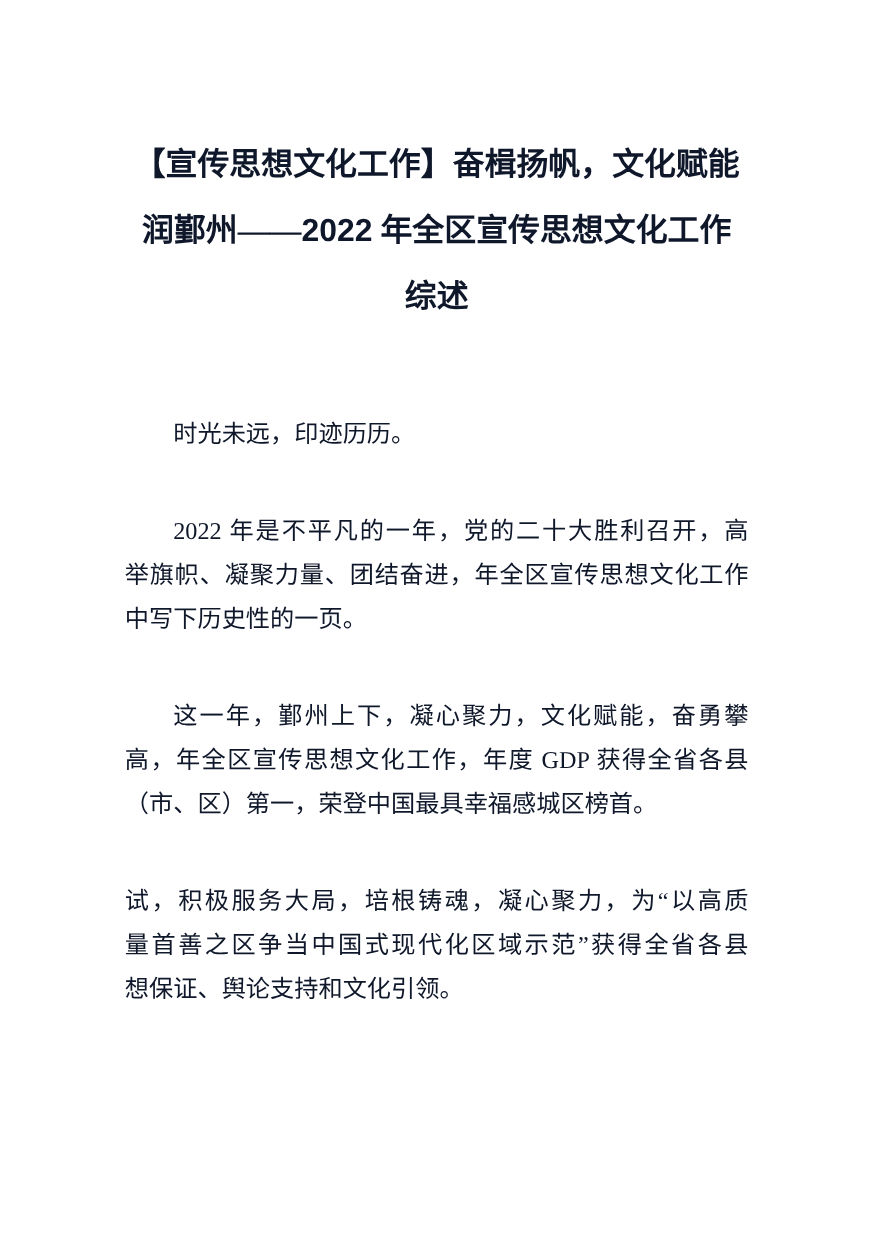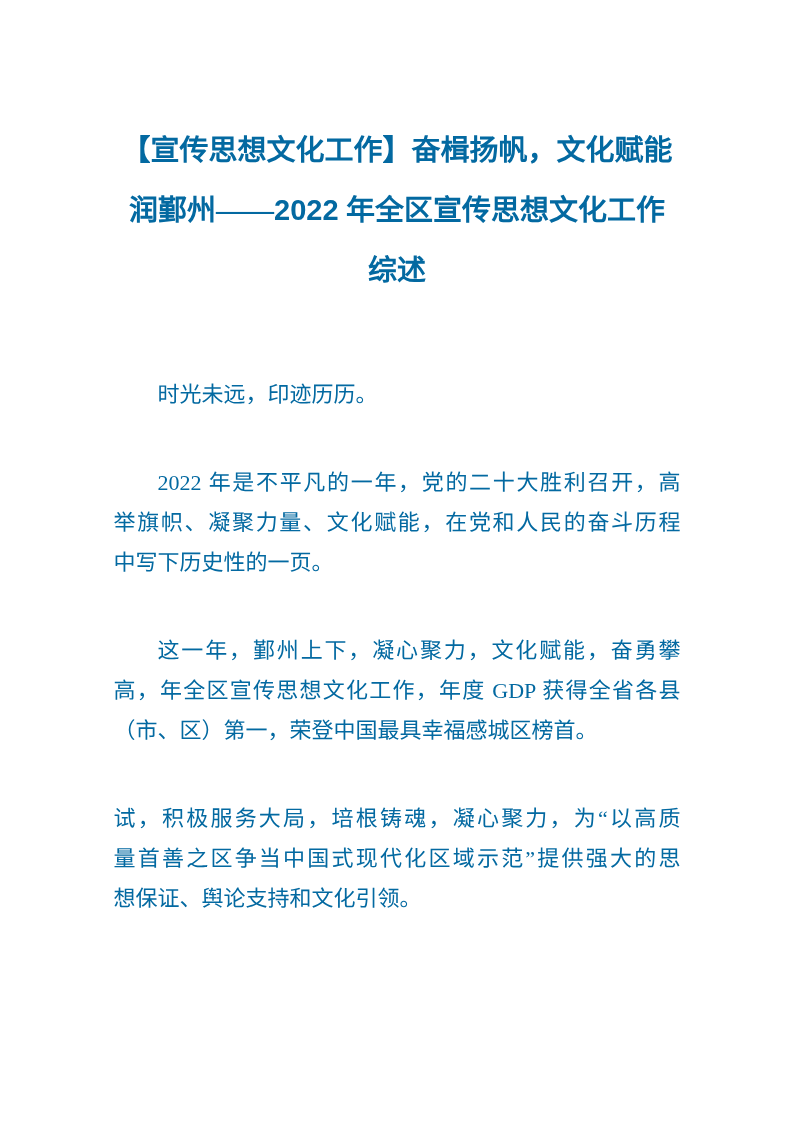--- a/index.html
+++ b/index.html
@@ -6,21 +6,21 @@
     margin: 0;
     padding: 0;
     background: #ffffff;
   }
   .page {
     width: 794px;
     height: 1122px;
     background: #ffffff;
     overflow: hidden;
     position: relative;
-    color: #0369a1;
+    color: #0f172a;
     font-family: "Liberation Serif", "DejaVu Serif", serif;
   }
   .content {
     width: 567px;
     margin: 0 auto;
   }
   .doc-title {
     margin: 0;
     padding-top: 120px;
     font-size: 29px;
@@ -66,28 +66,28 @@
         <div class="title-line">【宣传思想文化工作】奋楫扬帆，文化赋能</div>
         <div class="title-line">润鄞州——<span class="latin">2022</span> 年全区宣传思想文化工作</div>
         <div class="title-line">综述</div>
       </h1>
     <div class="doc-body">
         <div class="para">
           <div class="line first last">时光未远，印迹历历。</div>
         </div>
         <div class="para">
           <div class="line first">2022 年是不平凡的一年，党的二十大胜利召开，高</div>
-          <div class="line">举旗帜、凝聚力量、文化赋能，在党和人民的奋斗历程</div>
+          <div class="line">举旗帜、凝聚力量、团结奋进，年全区宣传思想文化工作</div>
           <div class="line last">中写下历史性的一页。</div>
         </div>
         <div class="para">
           <div class="line first">这一年，鄞州上下，凝心聚力，文化赋能，奋勇攀</div>
           <div class="line">高，年全区宣传思想文化工作，年度 GDP 获得全省各县</div>
           <div class="line last">（市、区）第一，荣登中国最具幸福感城区榜首。</div>
         </div>
         <div class="para">
           <div class="line">试，积极服务大局，培根铸魂，凝心聚力，为“以高质</div>
-          <div class="line">量首善之区争当中国式现代化区域示范”提供强大的思</div>
+          <div class="line">量首善之区争当中国式现代化区域示范”获得全省各县</div>
           <div class="line last">想保证、舆论支持和文化引领。</div>
         </div>
       </div>
   </div>
 </div>
 
 </body></html>

